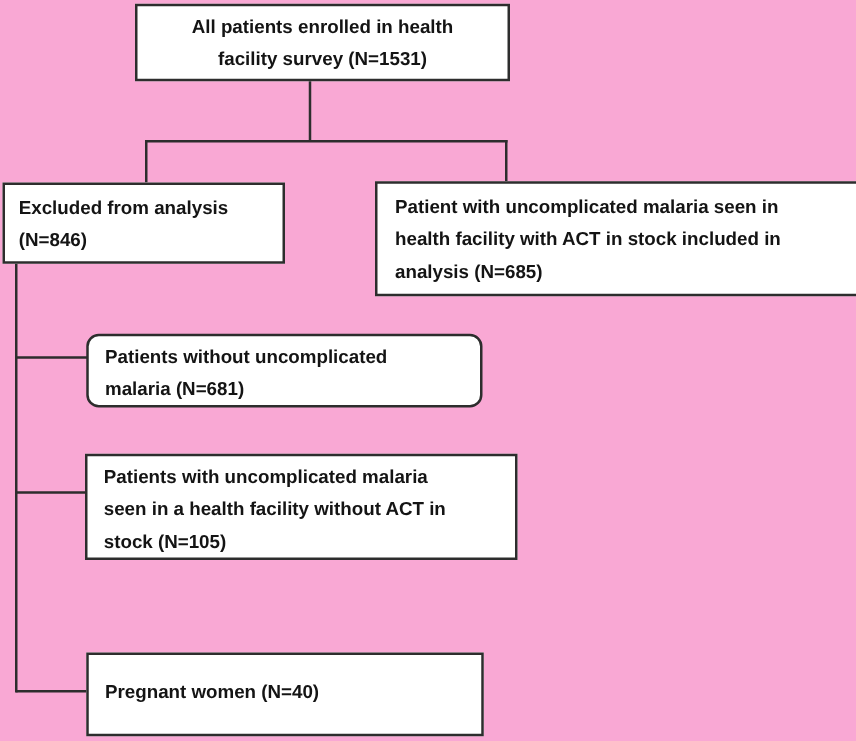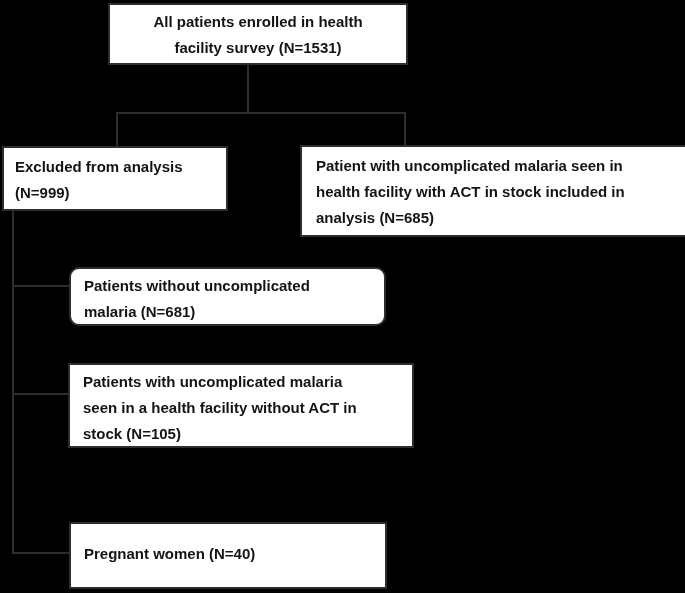--- a/index.html
+++ b/index.html
@@ -4,21 +4,21 @@
 <style>
   html, body {
     margin: 0;
     padding: 0;
     background: #ffffff;
   }
   #canvas {
     position: relative;
     width: 685px;
     height: 593px;
-    background: #000000;
+    background: #f9a8d4;
     font-family: "Liberation Sans", "DejaVu Sans", sans-serif;
     overflow: hidden;
   }
   .node {
     position: absolute;
     box-sizing: border-box;
     border: 2px solid #2d2d2d;
     background: #ffffff;
     color: #141414;
     font-size: 15px;
@@ -61,21 +61,21 @@
   <div class="connector" id="connector-right-drop"></div>
   <div class="connector" id="connector-excluded-stem"></div>
   <div class="connector" id="connector-branch-1"></div>
   <div class="connector" id="connector-branch-2"></div>
   <div class="connector" id="connector-branch-3"></div>
 
   <div class="node" id="node-enrolled">All patients enrolled in health
 facility survey (N=1531)</div>
 
   <div class="node" id="node-excluded">Excluded from analysis
-(N=999)</div>
+(N=846)</div>
 
   <div class="node" id="node-included">Patient with uncomplicated malaria seen in
 health facility with ACT in stock included in
 analysis (N=685)</div>
 
   <div class="node" id="node-no-malaria">Patients without uncomplicated
 malaria (N=681)</div>
 
   <div class="node" id="node-no-act">Patients with uncomplicated malaria
 seen in a health facility without ACT in

